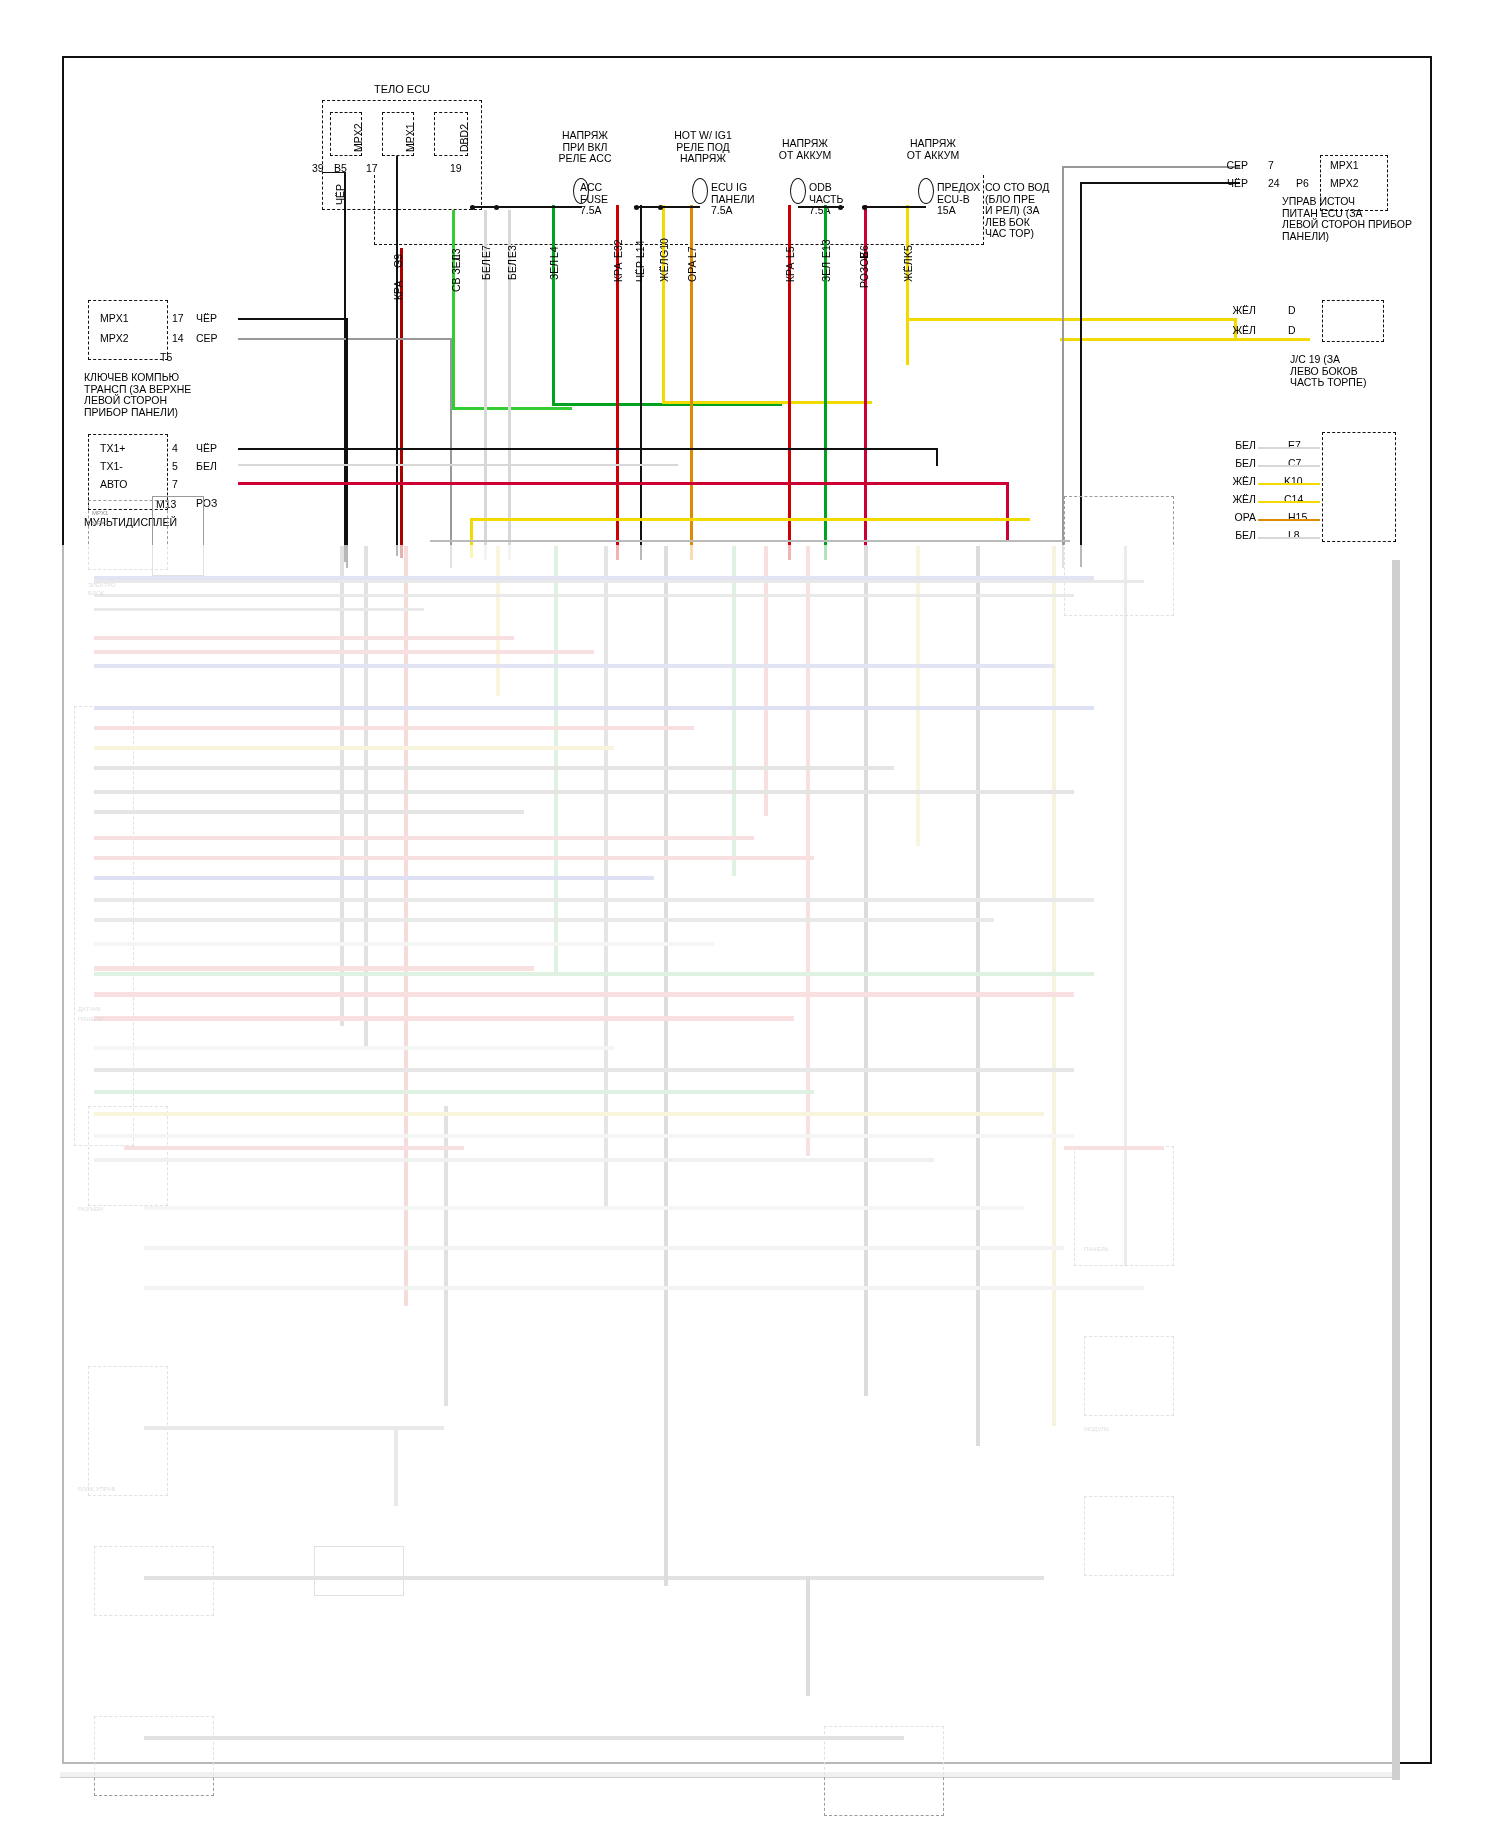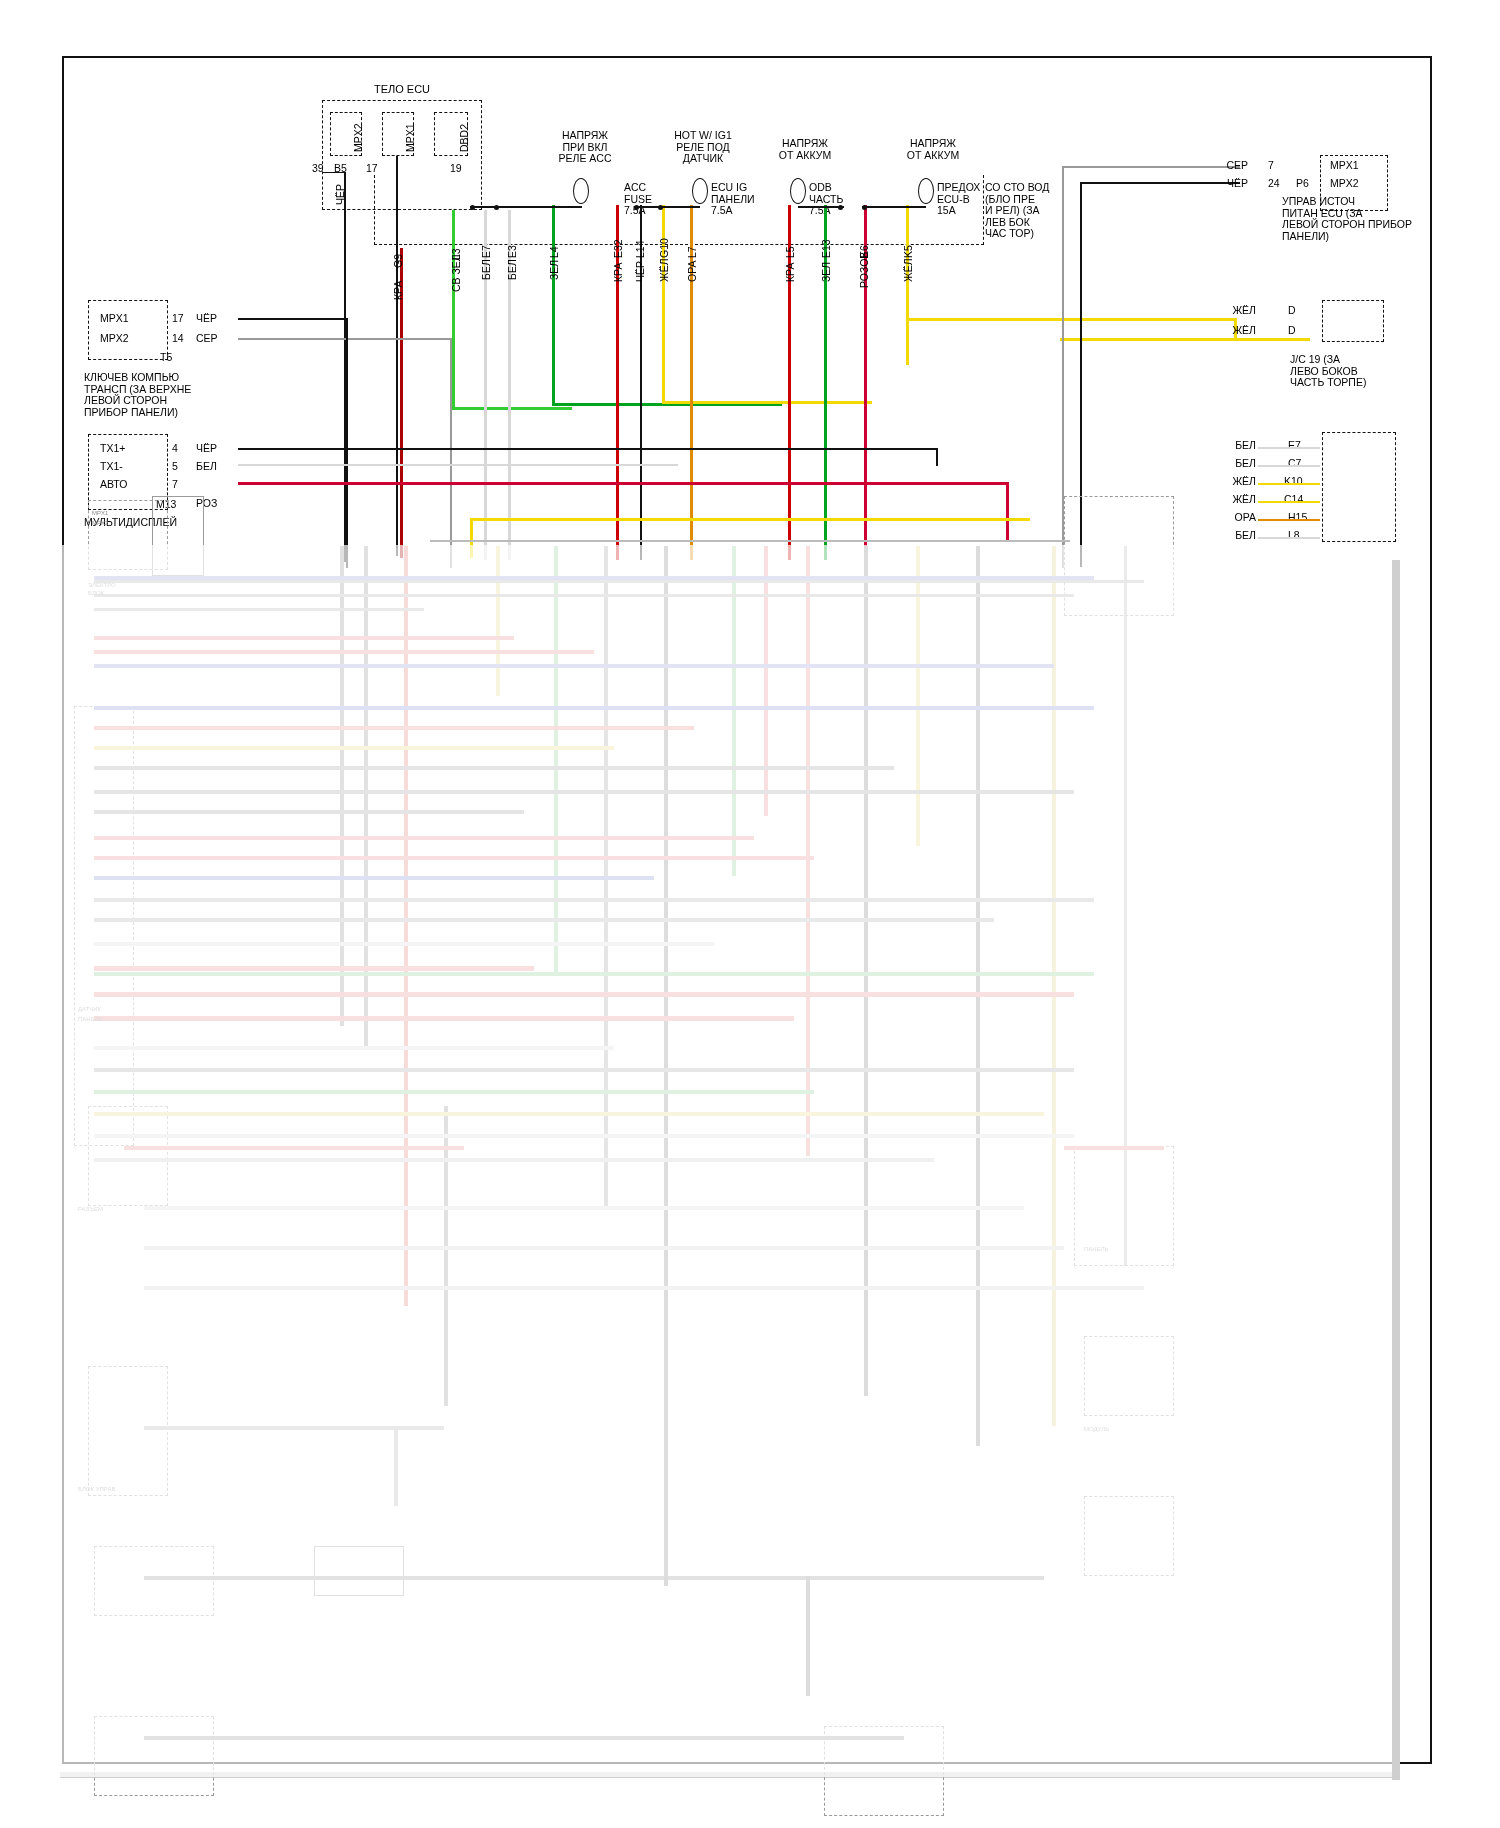--- a/index.html
+++ b/index.html
@@ -242,28 +242,28 @@
   <div class="txt" style="left:334px;top:163px;">B5</div>
   <div class="vtxt" style="left:334px;top:205px;">ЧЁР</div>
 
   <div class="wire" style="left:322px;top:172px;width:22px;height:1px;"></div>
 
   <div class="txt c" style="left:540px;top:130px;width:90px;">НАПРЯЖ
 ПРИ ВКЛ
 РЕЛЕ ACC</div>
   <div class="txt c" style="left:658px;top:130px;width:90px;">HOT W/ IG1
 РЕЛЕ ПОД
-ДАТЧИК</div>
+НАПРЯЖ</div>
   <div class="txt c" style="left:762px;top:138px;width:86px;">НАПРЯЖ
 ОТ АККУМ</div>
   <div class="txt c" style="left:890px;top:138px;width:86px;">НАПРЯЖ
 ОТ АККУМ</div>
 
   <div class="fuse" style="left:573px;top:178px;"></div>
-  <div class="txt" style="left:624px;top:182px;">ACC
+  <div class="txt" style="left:580px;top:182px;">ACC
 FUSE
 7.5A</div>
 
   <div class="fuse" style="left:692px;top:178px;"></div>
   <div class="txt" style="left:711px;top:182px;">ECU IG
 ПАНЕЛИ
 7.5A</div>
 
   <div class="fuse" style="left:790px;top:178px;"></div>
   <div class="txt" style="left:809px;top:182px;">ODB

